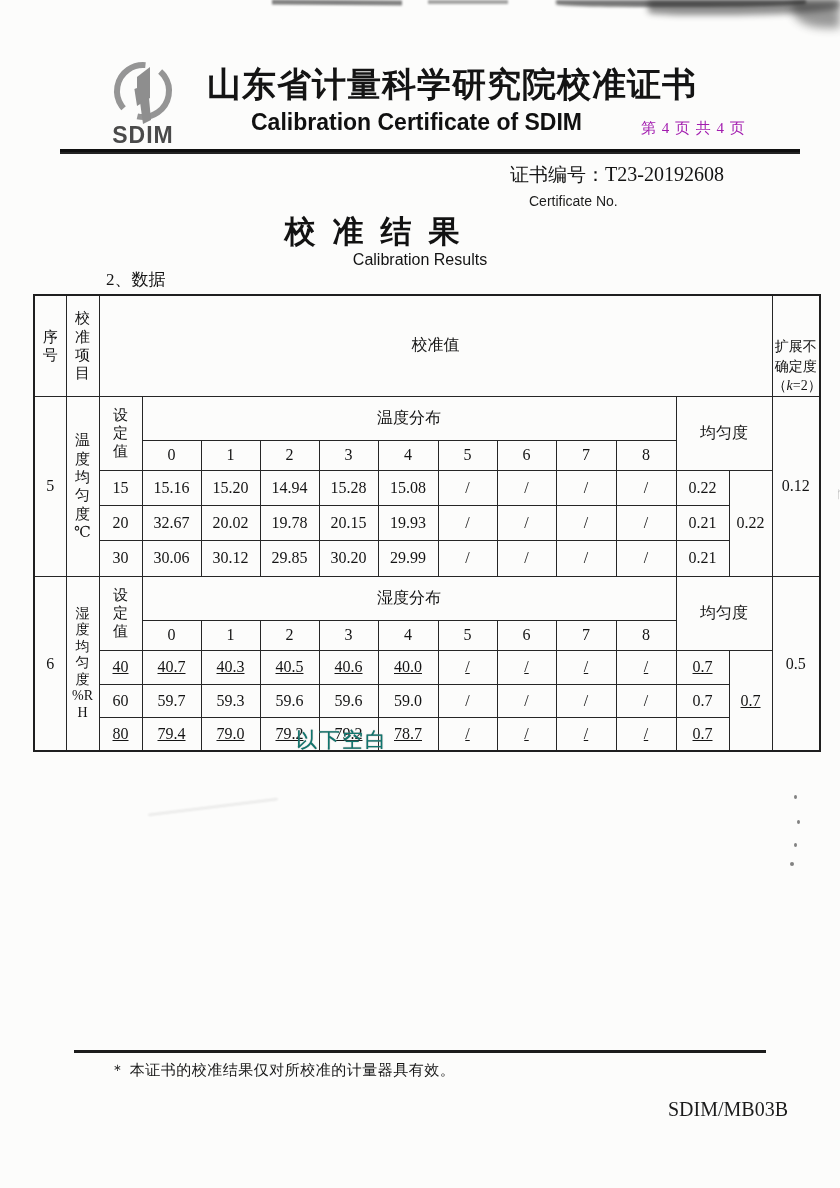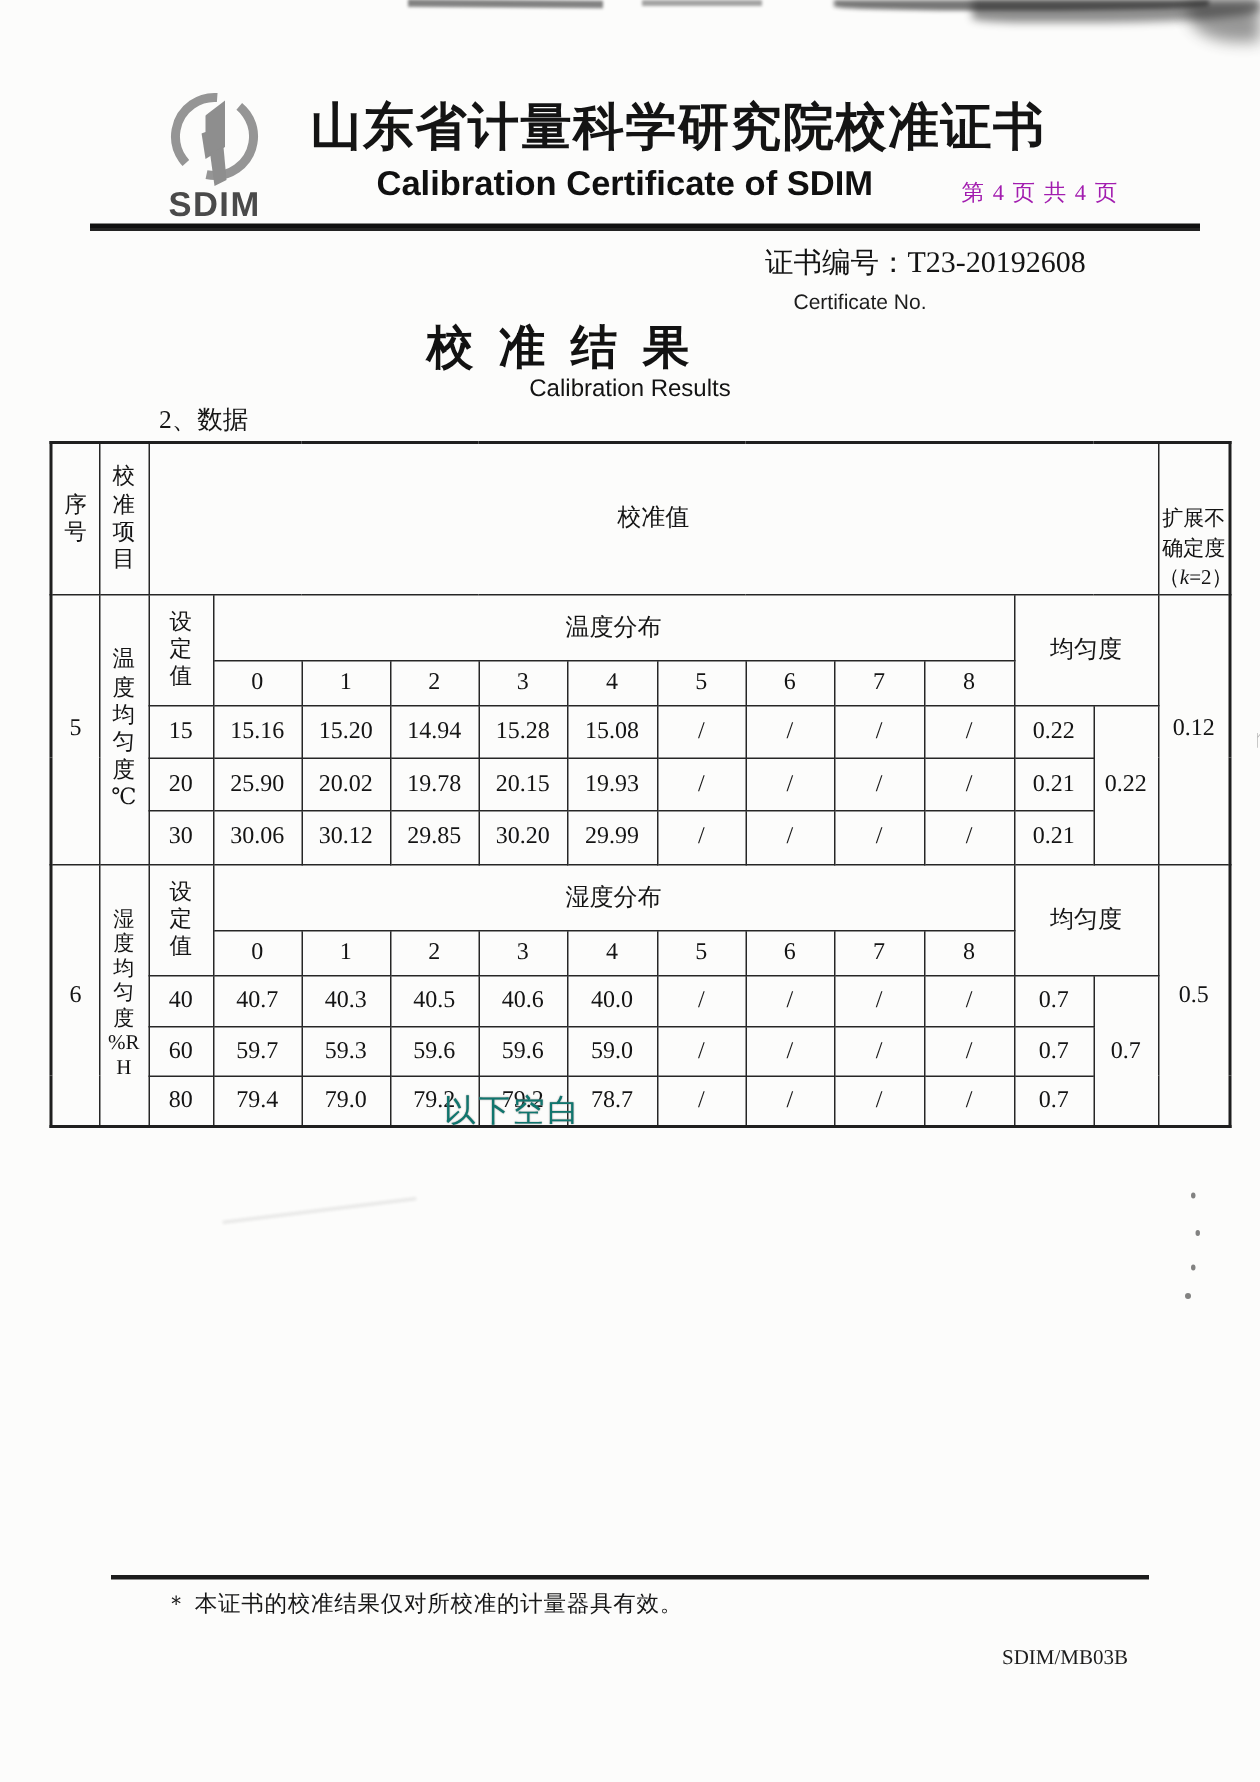--- a/index.html
+++ b/index.html
@@ -40,29 +40,29 @@
   table.cal td { border:1.5px solid #262626; text-align:center; vertical-align:middle;
                  padding:0; font-size:16px; color:#141414; overflow:hidden; }
   table.cal { border:2px solid #1f1f1f; }
   td.zh { font-size:15px; }
   .vtxt span { display:block; line-height:1.22; font-size:15px; }
   .vtxt.small span { line-height:1.18; font-size:14px; }
   .unc { font-size:14px; line-height:1.4;margin-top:41px; }
   .unc .blk { display:block; }
   .unc i { font-family:"Liberation Serif",serif; }
   tr.h80 { height:80px; } tr.h44 { height:44px; } tr.h30 { height:30px; }
-  tr.h35 { height:35px; } tr.h36 { height:36px;margin-top:44px; } tr.h34 { height:34px; } tr.h33 { height:33px; }
+  tr.h35 { height:35px; } tr.h36 { height:36px;margin-top:44px; } tr.h34 { height:34px;text-decoration:underline; } tr.h33 { height:33px; }
 
   .blank-note { left:0; top:726px; width:684px; text-align:center; font-size:21px;
                 letter-spacing:2px; color:#0f766e; text-shadow:0 0 1px #777; }
 
   
   .foot-rule { left:74px; top:1050px; width:692px; height:3px; background:#1c1c1c; }
   .notes { left:110px; top:1058px; font-size:15px; line-height:25px; color:#171717; letter-spacing:0.5px; }
-  .form-code { left:668px; top:1098px; font-size:14px; color:#1b1b1b; }
+  .form-code { left:668px; top:1098px; font-size:20px; color:#1b1b1b; }
 
   
   .art { position:absolute; background:#1e1e1e; pointer-events:none; }
   .a1 { left:272px; top:0; width:130px; height:5px; opacity:.55; filter:blur(1px); transform:rotate(.4deg); }
   .a2 { left:428px; top:0; width:80px; height:4px; opacity:.4; filter:blur(1px); }
   .a3 { left:556px; top:0; width:250px; height:7px; opacity:.6; filter:blur(1.5px); border-radius:0 0 50% 40%; }
   .a4 { left:648px; top:0; width:192px; height:15px; opacity:.5; filter:blur(3px); border-radius:0 0 60% 20%; }
   .a5 { left:792px; top:0; width:48px; height:28px; opacity:.45; filter:blur(5px); border-radius:0 0 0 70%; }
   .sp { width:3px; height:4px; opacity:.55; border-radius:50%; }
   .s1 { left:794px; top:795px; } .s2 { left:797px; top:820px; }
@@ -197,21 +197,21 @@
     <td>15.08</td>
     <td>/</td>
     <td>/</td>
     <td>/</td>
     <td>/</td>
     <td>0.22</td>
     <td rowspan="3">0.22</td>
   </tr>
   <tr class="h35">
     <td>20</td>
-    <td>25.90</td>
+    <td>32.67</td>
     <td>20.02</td>
     <td>19.78</td>
     <td>20.15</td>
     <td>19.93</td>
     <td>/</td>
     <td>/</td>
     <td>/</td>
     <td>/</td>
     <td>0.21</td>
   </tr>

